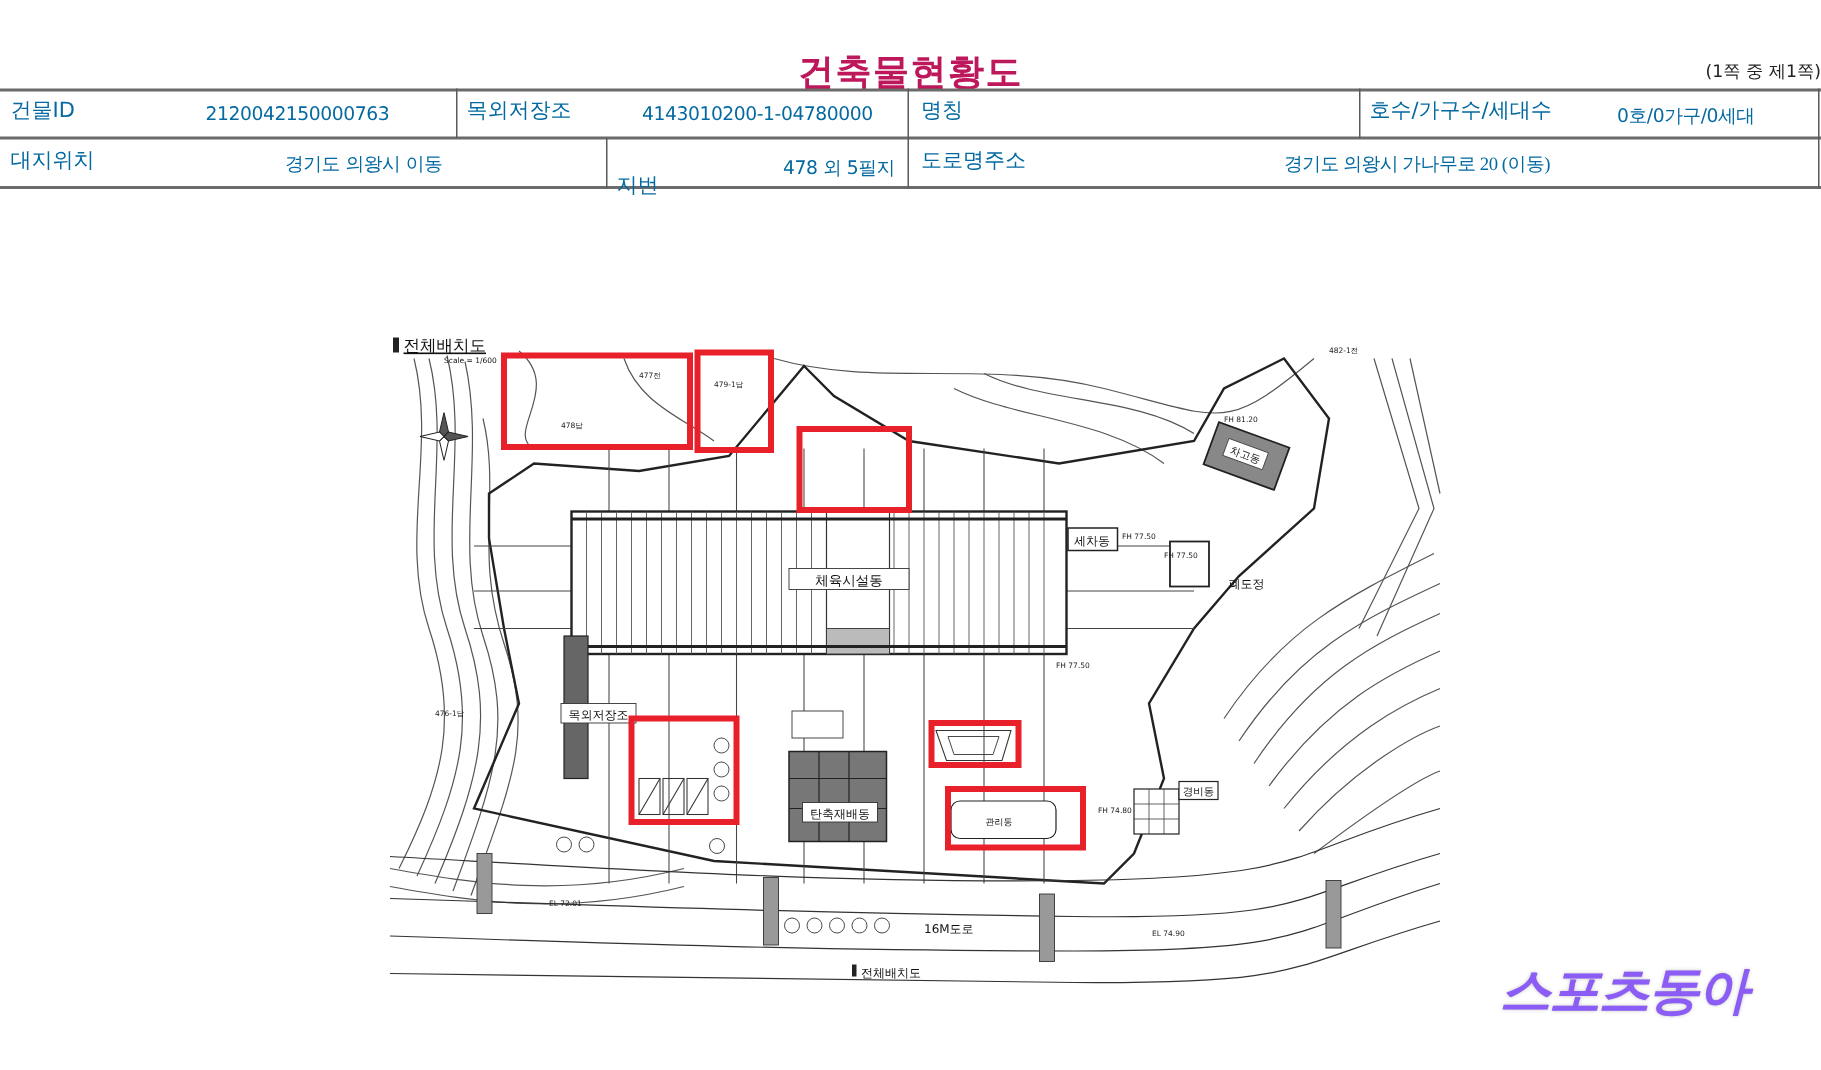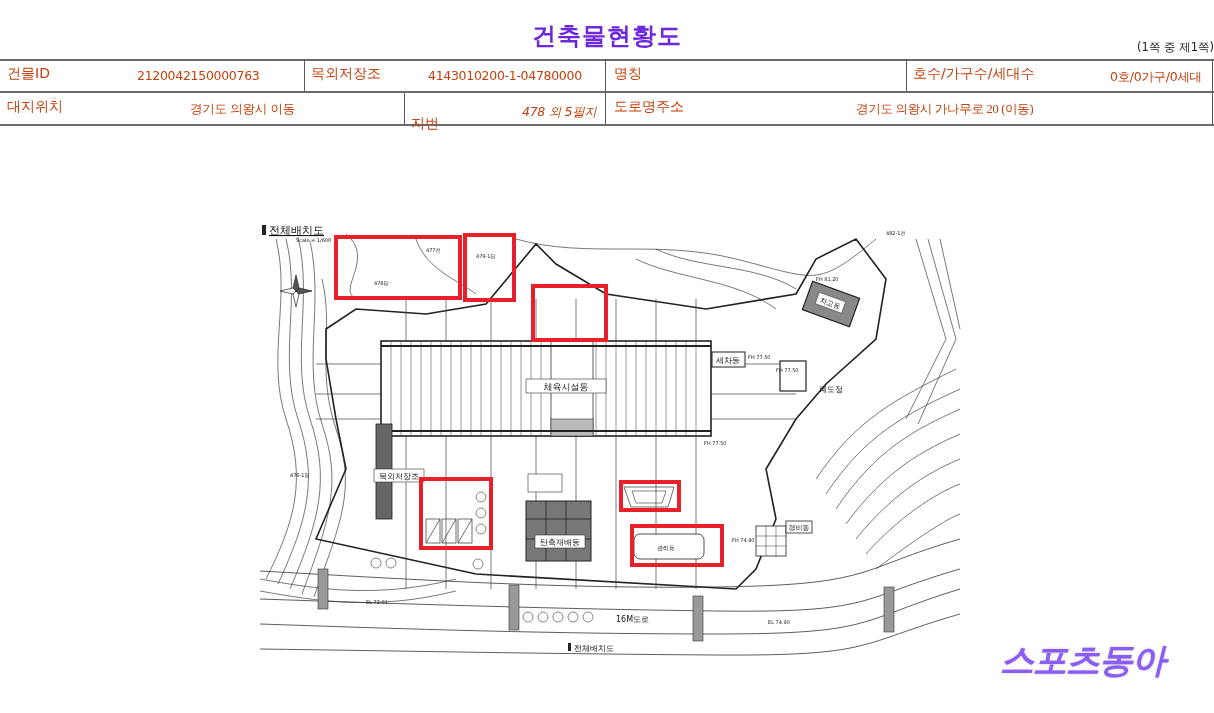--- a/index.html
+++ b/index.html
@@ -1,24 +1,24 @@
 <!DOCTYPE html>
 <html><head>
 <meta charset="utf-8">
 <style>
   html, body { margin:0; padding:0; background:#ffffff; }
   body { width:1214px; height:713px; position:relative; overflow:hidden;
          font-family:"DejaVu Sans", "Liberation Sans", sans-serif; color:#111; }
-  .title { position:absolute; left:0; width:1214px; top:20px; text-align:center;
-           font-size:24px; font-weight:bold; letter-spacing:1px; color:#6d28d9; }
+  .title { position:absolute; left:0; width:1214px; top:32px; text-align:center;
+           font-size:24px; font-weight:bold; letter-spacing:1px; color:#be185d; }
   .page-indicator { position:absolute; right:0; top:40px; font-size:11.5px; color:#222; }
   .hdr-table { position:absolute; left:0; top:59px; width:1214px; height:66px; }
   .hline { position:absolute; left:0; width:1214px; height:1.5px; background:#6b6b6b; }
   .vline { position:absolute; width:1.2px; background:#5a5a5a; }
-  .cell { position:absolute; font-size:14px; color:#c2410c; white-space:nowrap; }
+  .cell { position:absolute; font-size:14px; color:#0369a1; white-space:nowrap; }
   .val { font-size:12.5px; letter-spacing:-0.3px; }
   .drawing { position:absolute; left:256px; top:219px; width:706px; height:445px; }
   .watermark { position:absolute; left:1000px; top:638px; font-size:34px; font-weight:bold;
                color:#8b5cf6; font-style:italic;
                text-shadow:0 0 3px rgba(0,0,0,0.18), 0 0 1px rgba(0,0,0,0.12); letter-spacing:-1px; }
 </style>
 </head>
 <body>
 
 <div class="title">건축물현황도</div>
@@ -37,26 +37,26 @@
   <div class="vline" style="left:605px; top:33px; height:33px;"></div>
   <div class="vline" style="left:1212px; top:0; height:66px;"></div>
 
   <div class="cell" style="left:7px; top:6px;">건물ID</div>
   <div class="cell val" style="left:137px; top:9px;">2120042150000763</div>
   <div class="cell" style="left:311px; top:6px;">목외저장조</div>
   <div class="cell val" style="left:428px; top:9px;">4143010200-1-04780000</div>
   <div class="cell" style="left:614px; top:6px;">명칭</div>
   <div class="cell val" style="left:700px; top:9px;"></div>
   <div class="cell" style="left:913px; top:6px;">호수/가구수/세대수</div>
-  <div class="cell val" style="left:1110px; top:10px;">0호/0가구/0세대</div>
+  <div class="cell val" style="left:1078px; top:10px;">0호/0가구/0세대</div>
 
   <div class="cell" style="left:7px; top:39px;">대지위치</div>
   <div class="cell val" style="left:190px; top:42px;">경기도 의왕시 이동</div>
   <div class="cell" style="left:411px; top:56px;">지번</div>
-  <div class="cell val" style="left:522px; top:45px;font-style:italic;">478 외 5필지</div>
+  <div class="cell val" style="left:522px; top:45px;">478 외 5필지</div>
   <div class="cell" style="left:614px; top:39px;">도로명주소</div>
   <div class="cell val" style="left:856px; top:42px;font-family:Liberation Serif, serif;">경기도 의왕시 가나무로 20 (이동)</div>
 </div>
 
 <div class="drawing">
   <svg width="706" height="445" viewBox="0 0 706 445" xmlns="http://www.w3.org/2000/svg">
     <g fill="none" stroke="#555" stroke-width="0.8">
 
       <path d="M20 20 C 35 80, 10 140, 30 200 S 40 300, 10 360"></path>
       <path d="M30 20 C 45 80, 22 140, 42 200 S 52 300, 22 365"></path>

